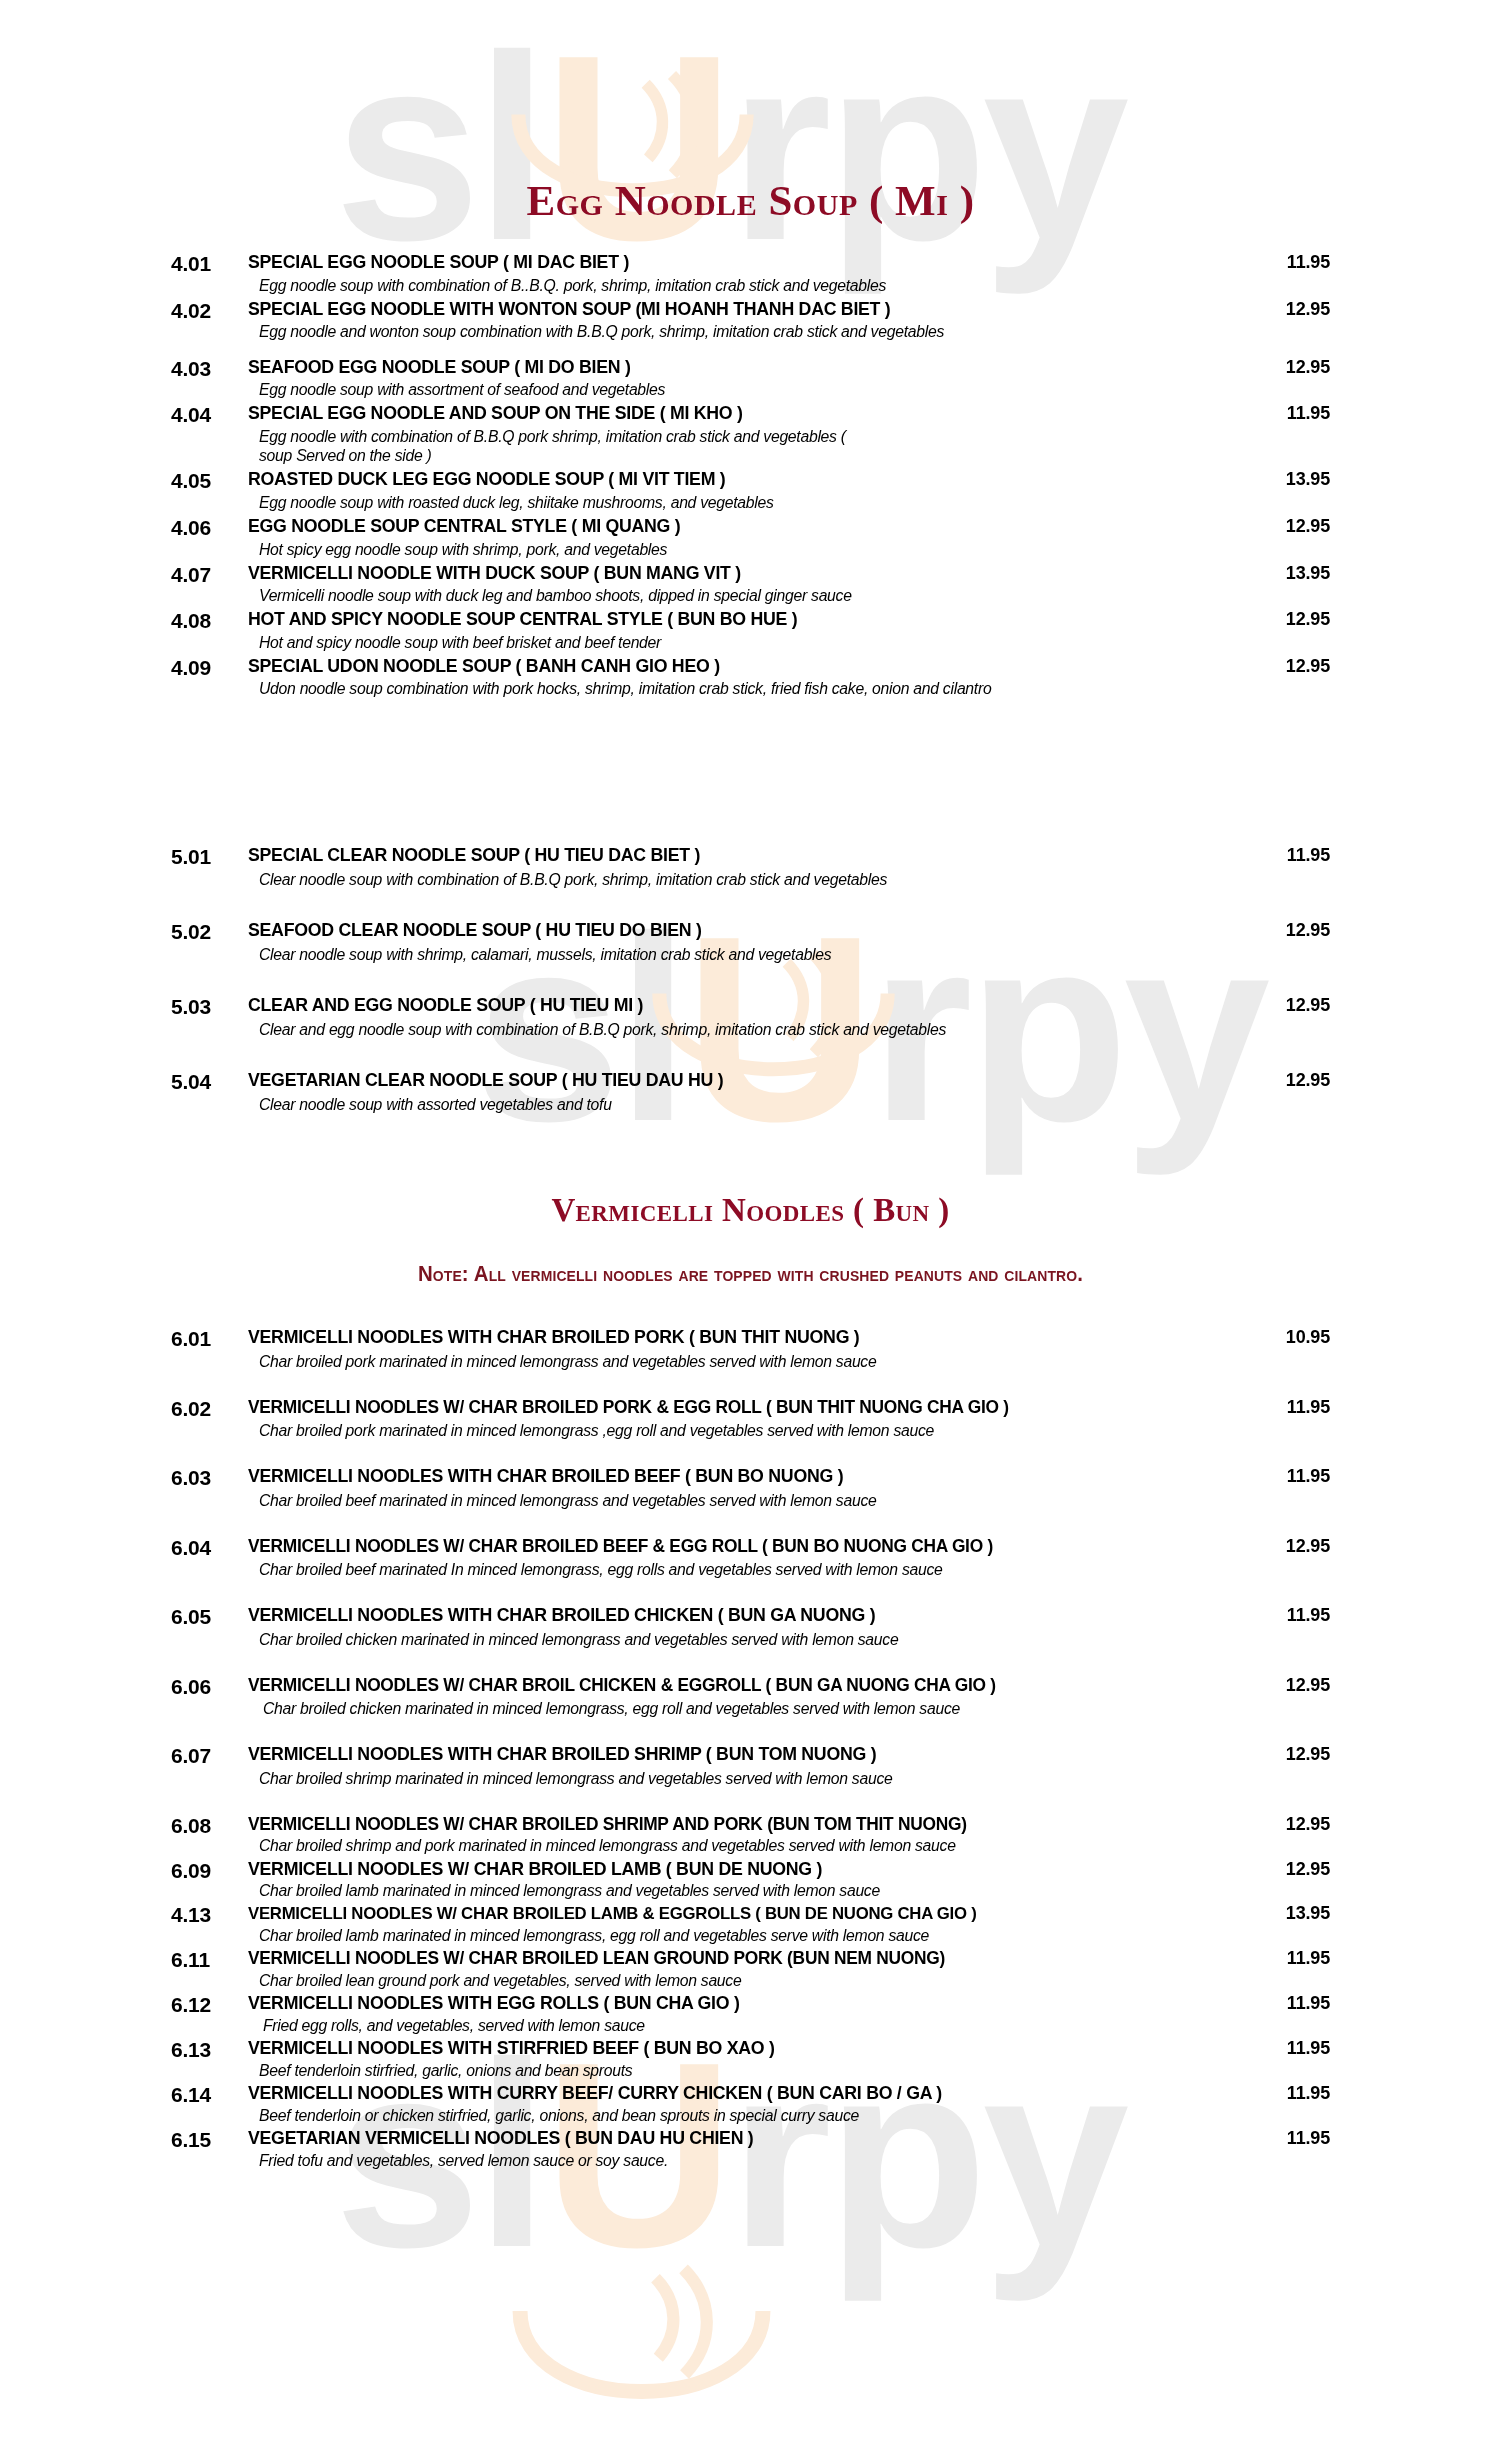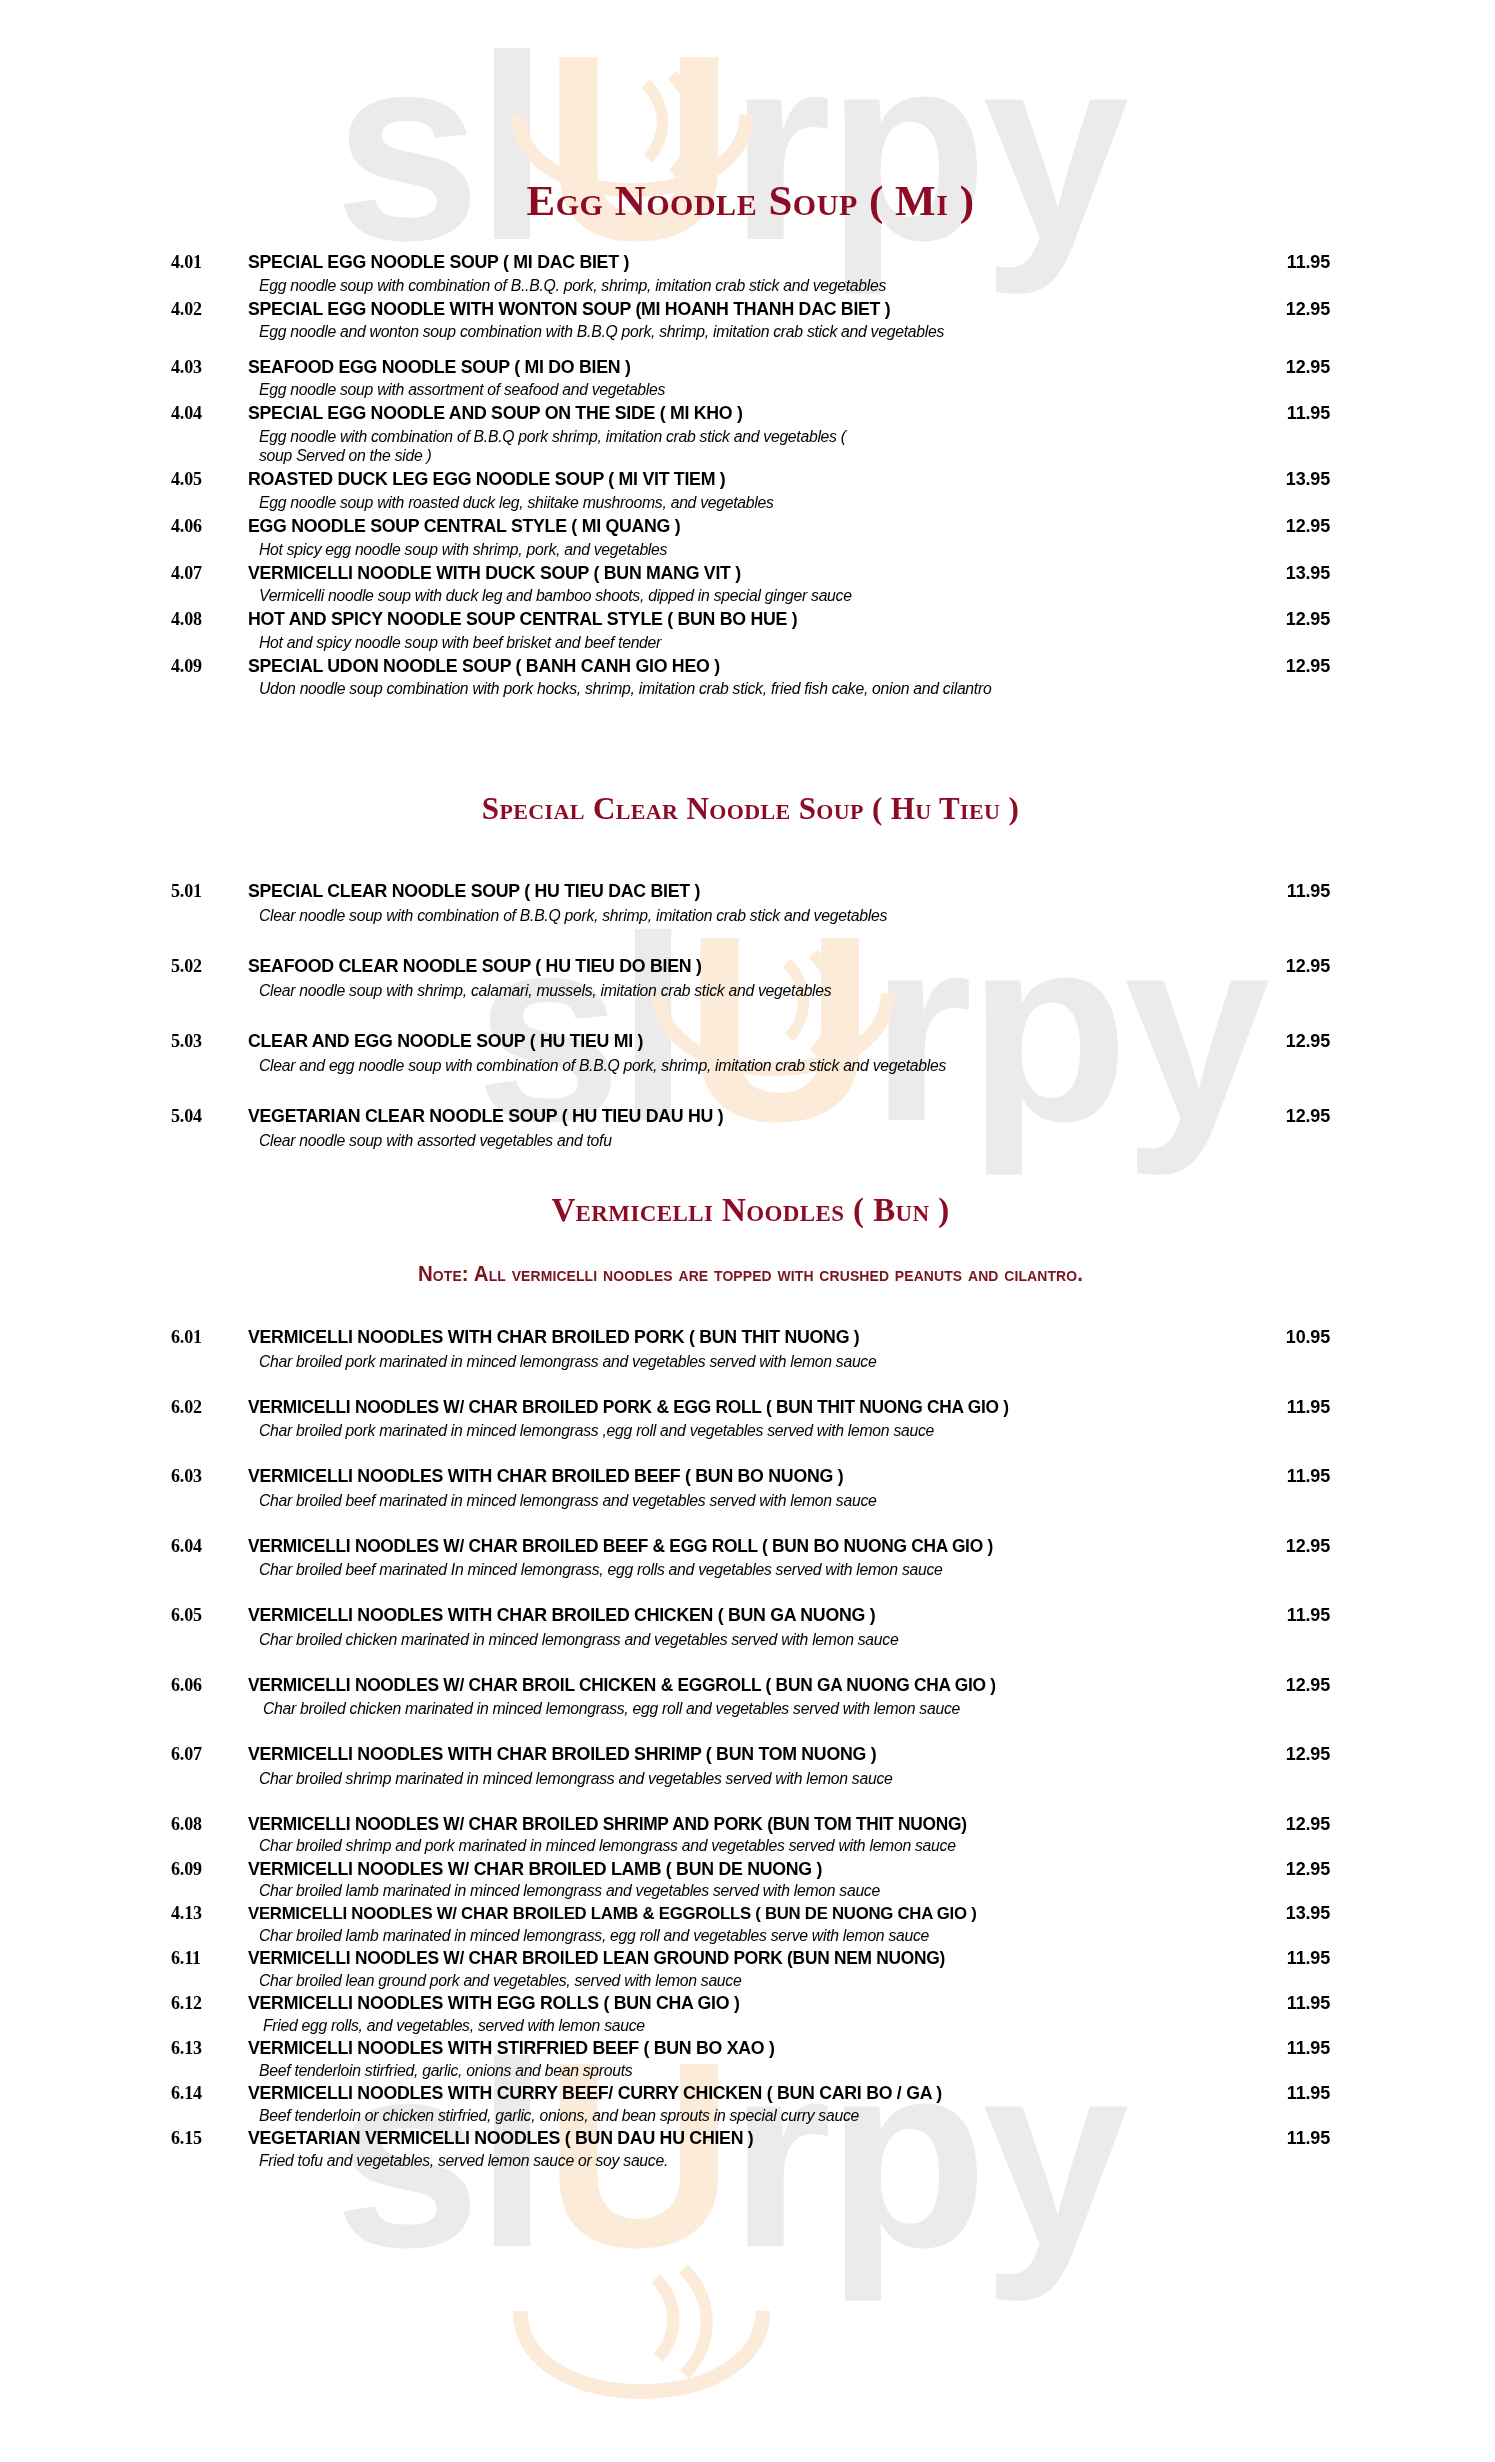--- a/index.html
+++ b/index.html
@@ -83,24 +83,23 @@
 
   .row {
     position: relative;
     display: flex;
     align-items: baseline;
   }
   .row .code {
     position: absolute;
     left: 0;
     width: 65px;
-    font-size: 18px;
+    font-size: 21px;
     font-weight: 700;
     letter-spacing: -0.01em;
-    font-family: Liberation Serif, serif;
   }
   .row .title {
     margin-left: 77px;
     font-size: 18px;
     font-weight: 700;
     letter-spacing: -0.015em;
     flex: 1 1 auto;
     transform: scaleX(0.985);
     transform-origin: left center;
     white-space: nowrap;
@@ -231,21 +230,20 @@
         <span class="code">4.09</span>
         <span class="title">SPECIAL UDON NOODLE SOUP   ( BANH CANH GIO HEO )</span>
         <span class="price">12.95</span>
       </div>
       <div class="desc" style="margin-top:2.6px;max-width:985px;">Udon noodle soup combination with pork hocks, shrimp, imitation crab stick, fried fish cake, onion and cilantro</div>
 
     </div>
   </div>
 
   <div class="sec-wrap" style="top:791px;">
-    <div class="section-title" style="font-size:31px;">Special Clear Noodle Soup  ( Hu Tieu )</div>
 
     <div class="items" style="margin-top:54px;">
 
       <div class="row">
         <span class="code">5.01</span>
         <span class="title">SPECIAL CLEAR NOODLE SOUP   ( HU TIEU DAC BIET )</span>
         <span class="price">11.95</span>
       </div>
       <div class="desc" style="margin-top:3.5px;">Clear noodle soup with combination of B.B.Q pork, shrimp, imitation crab stick and vegetables</div>
 

